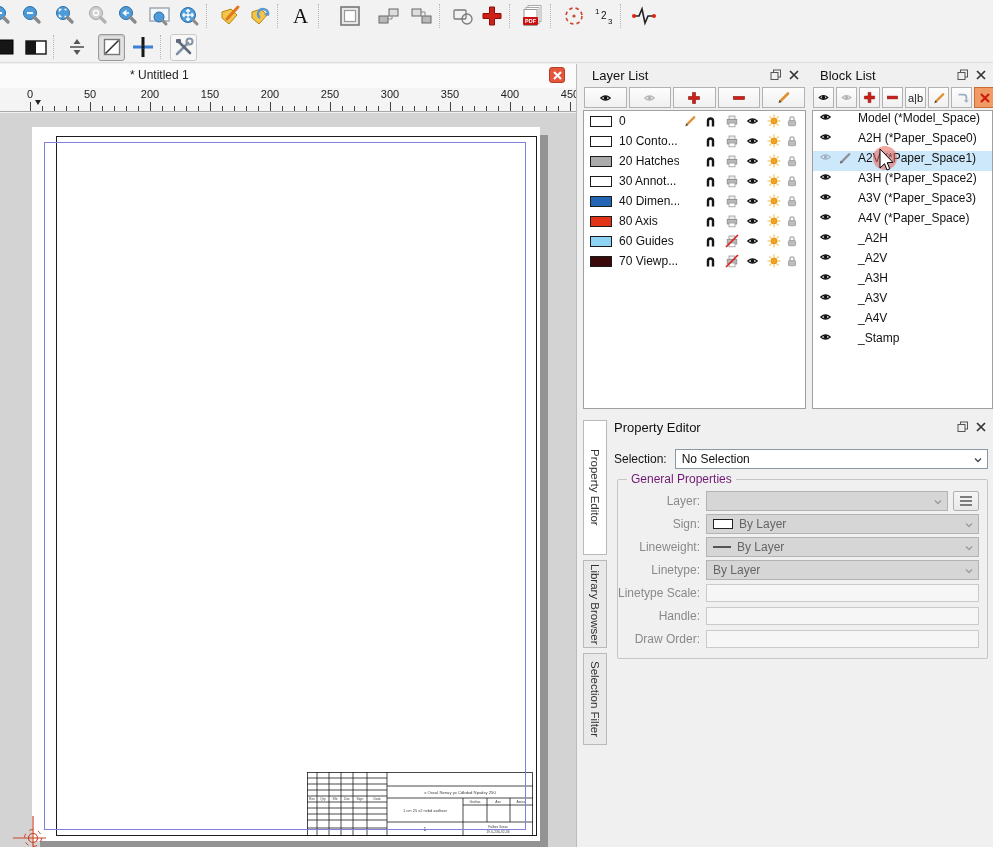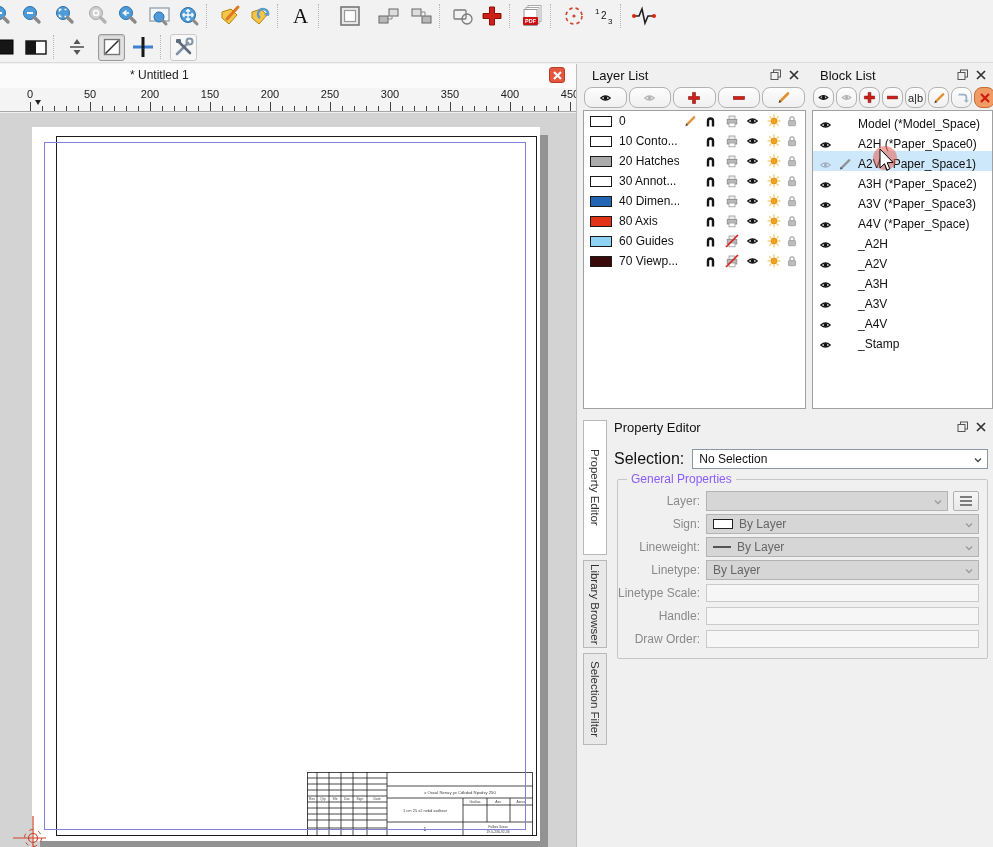--- a/index.html
+++ b/index.html
@@ -38,52 +38,52 @@
   #blue-frame  { position:absolute; left:44px; top:29px; width:482px; height:688px; border:1px solid #8080dc; }
   #title-block { position:absolute; left:307px; top:659px; }
   #origin-marker { position:absolute; left:10px; top:703px; }
   
   .vline { position:absolute; background:#bcbcbc; }
   .dock { position:absolute; }
   .dock-header { display:flex; align-items:center; height:22px; padding:0 3px 0 9px; }
   .dock-title { flex:1; font-size:13px; color:#111; }
   .dkbtn { width:18px; height:16px; display:flex; align-items:center; justify-content:center; }
   .panel-toolbar { display:flex; gap:2px; padding:1px; height:23px; }
-  .pbtn { flex:1; height:21px; background:linear-gradient(#fdfdfd,#f0f0f0); border:1px solid #b2b2b2; border-radius:8px;
+  .pbtn { flex:1; height:21px; background:linear-gradient(#fdfdfd,#f0f0f0); border:1px solid #b2b2b2; border-radius:0;
     display:flex; align-items:center; justify-content:center; }
   .sbtn { width:21px; flex:0 0 auto; }
   .ab-label { font-size:11px; color:#222; }
   .xbtn { background:#f09a64; border-color:#c96b34; color:#cc1d10; font-weight:bold; font-size:11px; }
   .list-frame { position:absolute; left:0; right:0; border:1px solid #a0a0a0; background:#ffffff; overflow:hidden; }
   
   .lrow { display:flex; align-items:center; height:20px; padding:0 5px 0 6px; }
   .lswatch { width:22px; height:11px; border:1px solid #1a1a1a; margin-right:7px; flex:0 0 auto; }
   .lname { flex:1; font-size:12px; color:#111; white-space:nowrap; overflow:hidden; }
   .lic { width:21px; display:flex; justify-content:center; flex:0 0 auto; }
   
-  .brow { display:flex; align-items:flex-end; height:20px; padding:0 4px 0 5px; }
+  .brow { display:flex; align-items:flex-start; height:20px; padding:0 4px 0 5px; }
   .brow.sel { background:#cde8fb; }
   .beye { width:18px; display:flex; flex:0 0 auto; }
   .bpencil { width:16px; display:flex; flex:0 0 auto; visibility:hidden; margin-left:2px; }
   .brow.editing .bpencil { visibility:visible; }
   .bname { margin-left:4px; font-size:12px; color:#111; white-space:nowrap; }
   #cursor-overlay { position:absolute; left:52px; top:32px; pointer-events:none; }
   
   .vtab { position:absolute; left:583px; width:24px; background:#e9e9e9; border:1px solid #b9b9b9;
     display:flex; align-items:center; justify-content:center; }
   .vtab.active { background:#ffffff; }
   .vtab span { writing-mode:vertical-rl; font-size:11.5px; color:#333; white-space:nowrap; }
   #pe-panel { position:absolute; left:607px; top:416px; width:386px; height:431px; background:#f0f0f0; }
   .sel-row { position:absolute; left:7px; top:33px; right:5px; display:flex; align-items:center; }
-  .sel-label { font-size:16px; color:#111; margin-right:8px; }
+  .sel-label { font-size:12px; color:#111; margin-right:8px; }
   .combo { height:20px; background:#ffffff; border:1px solid #8a99a8; display:flex; align-items:center;
     padding:0 4px 0 6px; font-size:12px; color:#111; flex:1; position:relative; }
   .chev { position:absolute; right:5px; top:6px; width:8px; height:8px; }
   .gbox { position:absolute; left:10px; top:63px; width:371px; height:180px; border:1px solid #c6c6c6; border-radius:2px; }
-  .gbox-legend { position:absolute; left:9px; top:-8px; background:#f0f0f0; padding:0 4px; font-size:12px; color:#8b5cf6; }
+  .gbox-legend { position:absolute; left:9px; top:-8px; background:#f0f0f0; padding:0 4px; font-size:12px; color:#701a75; }
   .prow { display:flex; align-items:center; height:23px; padding-right:8px; }
   .prow:first-of-type { margin-top:9px; }
   .plabel { width:88px; text-align:right; padding-right:6px; font-size:12px; color:#8a8a8a; white-space:nowrap; flex:0 0 auto; }
   .combo.dis { background:#d6d6d6; border-color:#b3b3b3; color:#666; }
   .ledit { flex:1; height:18px; background:#f6f6f6; border:1px solid #cacaca; }
   .menubtn { width:26px; height:20px; margin-left:5px; background:linear-gradient(#f6f6f6,#e8e8e8);
     border:1px solid #b0b0b0; border-radius:2px; display:flex; flex-direction:column; align-items:center; justify-content:center; gap:2px; flex:0 0 auto; }
   .menubtn i { width:12px; height:2px; background:#7d7d7d; }
   .cswatch { width:20px; height:10px; background:#fff; border:1px solid #222; margin-right:6px; }
   .lwline { width:18px; height:2px; background:#555; margin-right:6px; }

